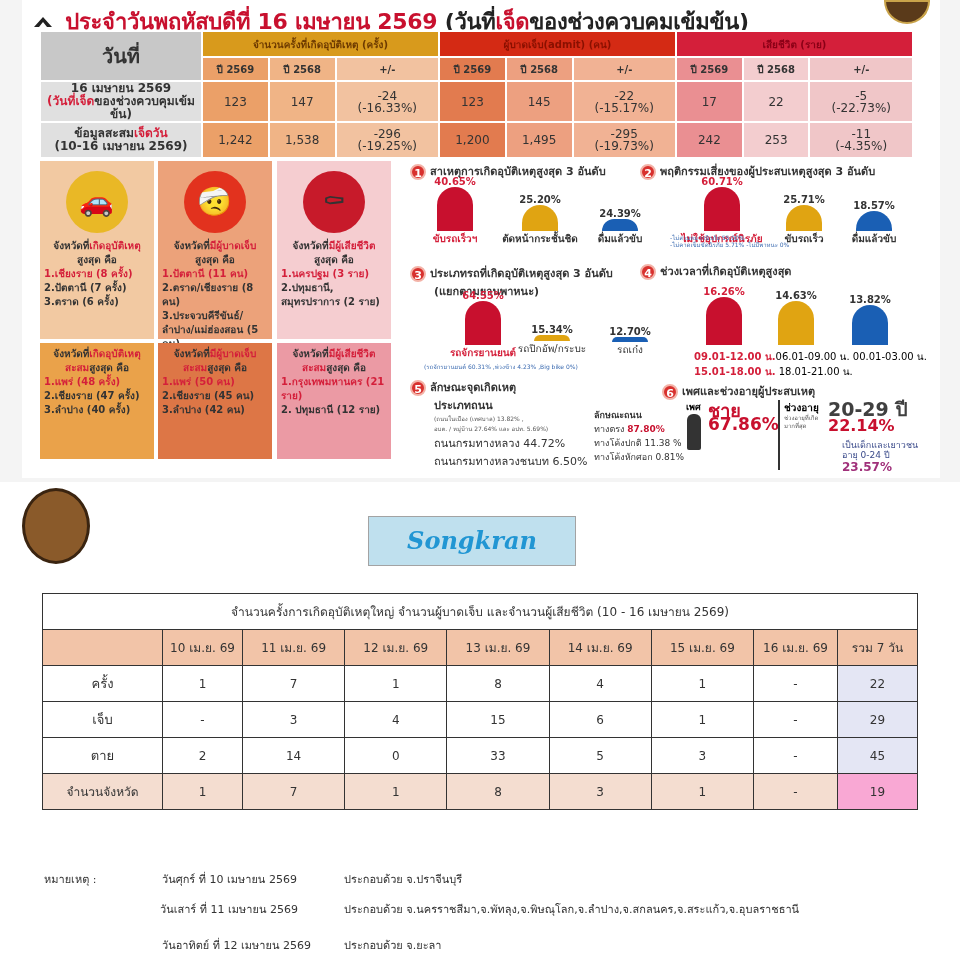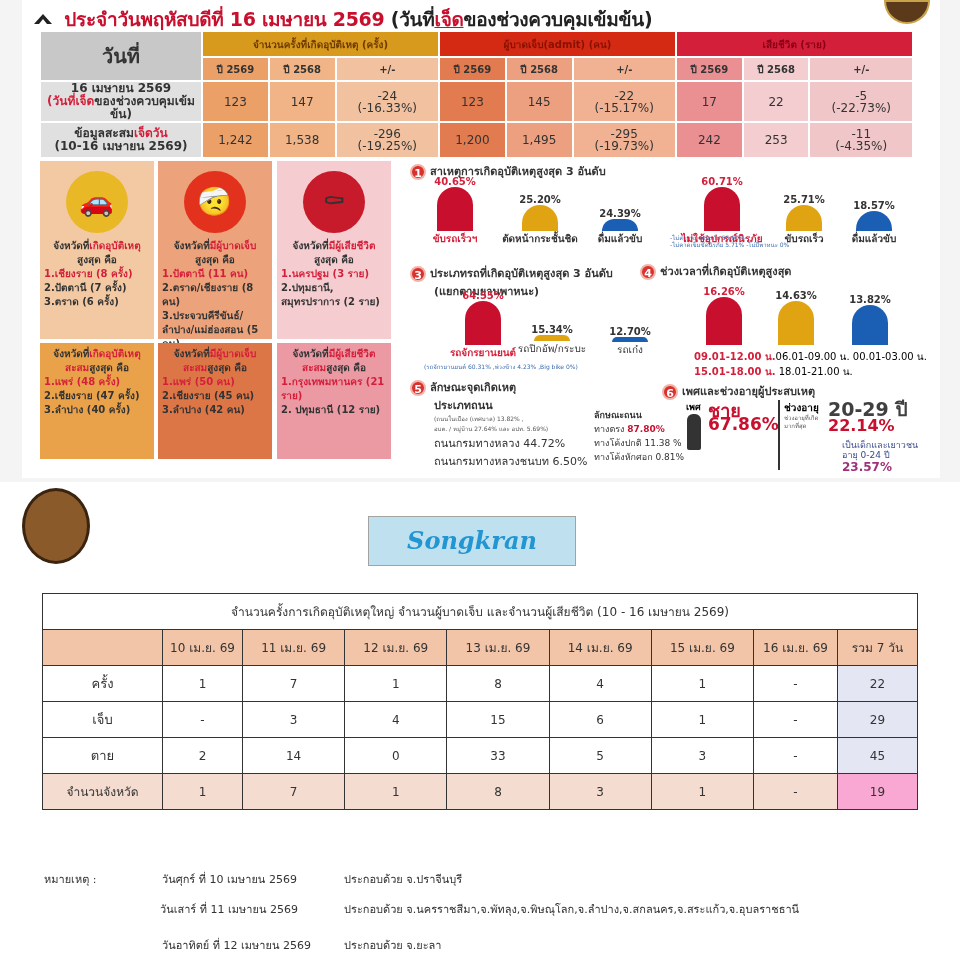--- a/index.html
+++ b/index.html
@@ -1,18 +1,18 @@
 <!DOCTYPE html>
 <html><head>
 <meta charset="utf-8">
 <style>
   * { box-sizing: border-box; margin: 0; padding: 0; }
   body { width: 960px; height: 960px; background: #f4f4f4; font-family: "DejaVu Sans", sans-serif; overflow: hidden; position: relative; }
   .top { position: absolute; left: 22px; top: 0; width: 918px; height: 478px; background: #fff; }
-  .title { position: absolute; left: 12px; top: 4px; font-size: 19px; font-weight: bold; color: #c8102e; white-space: nowrap; letter-spacing: -0.3px; }
+  .title { position: absolute; left: 12px; top: 4px; font-size: 22px; font-weight: bold; color: #c8102e; white-space: nowrap; letter-spacing: -0.3px; }
   .title .rest { color: #222; }
   .title .ul { color: #c8102e; text-decoration: underline; }
   .title-icon { display: inline-block; width: 18px; height: 14px; margin-right: 6px; }
   .seal-top { position: absolute; right: 10px; top: 0; width: 46px; height: 24px; border-radius: 0 0 23px 23px; background: #5a3a1a; border: 2px solid #c9a34a; }
 
   table.summary { position: absolute; left: 17px; top: 30px; width: 875px; border-collapse: collapse; font-size: 10px; text-align: center; color: #333; }
   table.summary td, table.summary th { border: 2px solid #fff; padding: 0; }
   .sum-date-h { background: #c8c8c8; font-size: 20px; font-weight: bold; color: #333; }
   .g-acc { background: #d89a1c; color: #6d3a00; font-weight: bold; height: 26px; }
   .g-inj { background: #d42a14; color: #8a1000; font-weight: bold; }
@@ -200,20 +200,23 @@
     <div class="bar-val">25.20%</div>
     <div class="bar y" style="width:36px;height:26px;"></div>
     <div class="bar-lab">ตัดหน้ากระชั้นชิด</div>
   </div>
   <div class="bar-wrap" style="left:568px;top:208px;width:60px;">
     <div class="bar-val">24.39%</div>
     <div class="bar b" style="width:36px;height:12px;"></div>
     <div class="bar-lab">ดื่มแล้วขับ</div>
   </div>
 
+  <div class="sec" style="left:618px;top:162px;">
+    <span class="num-badge">2</span><span class="sec-title">พฤติกรรมเสี่ยงของผู้ประสบเหตุสูงสุด 3 อันดับ</span>
+  </div>
   <div class="bar-wrap" style="left:650px;top:176px;width:100px;">
     <div class="bar-val red">60.71%</div>
     <div class="bar r" style="width:36px;height:44px;"></div>
     <div class="bar-lab red">ไม่ใช้อุปกรณ์นิรภัย</div>
   </div>
   <div class="tiny" style="position:absolute;left:648px;top:233px;">-ไม่สวมหมวกนิรภัย 55.00%</div>
   <div class="tiny" style="position:absolute;left:648px;top:240px;">-ไม่คาดเข็มขัดนิรภัย 5.71% -ไม่มีพาหนะ 0%</div>
   <div class="bar-wrap" style="left:752px;top:194px;width:60px;">
     <div class="bar-val">25.71%</div>
     <div class="bar y" style="width:36px;height:26px;"></div>

